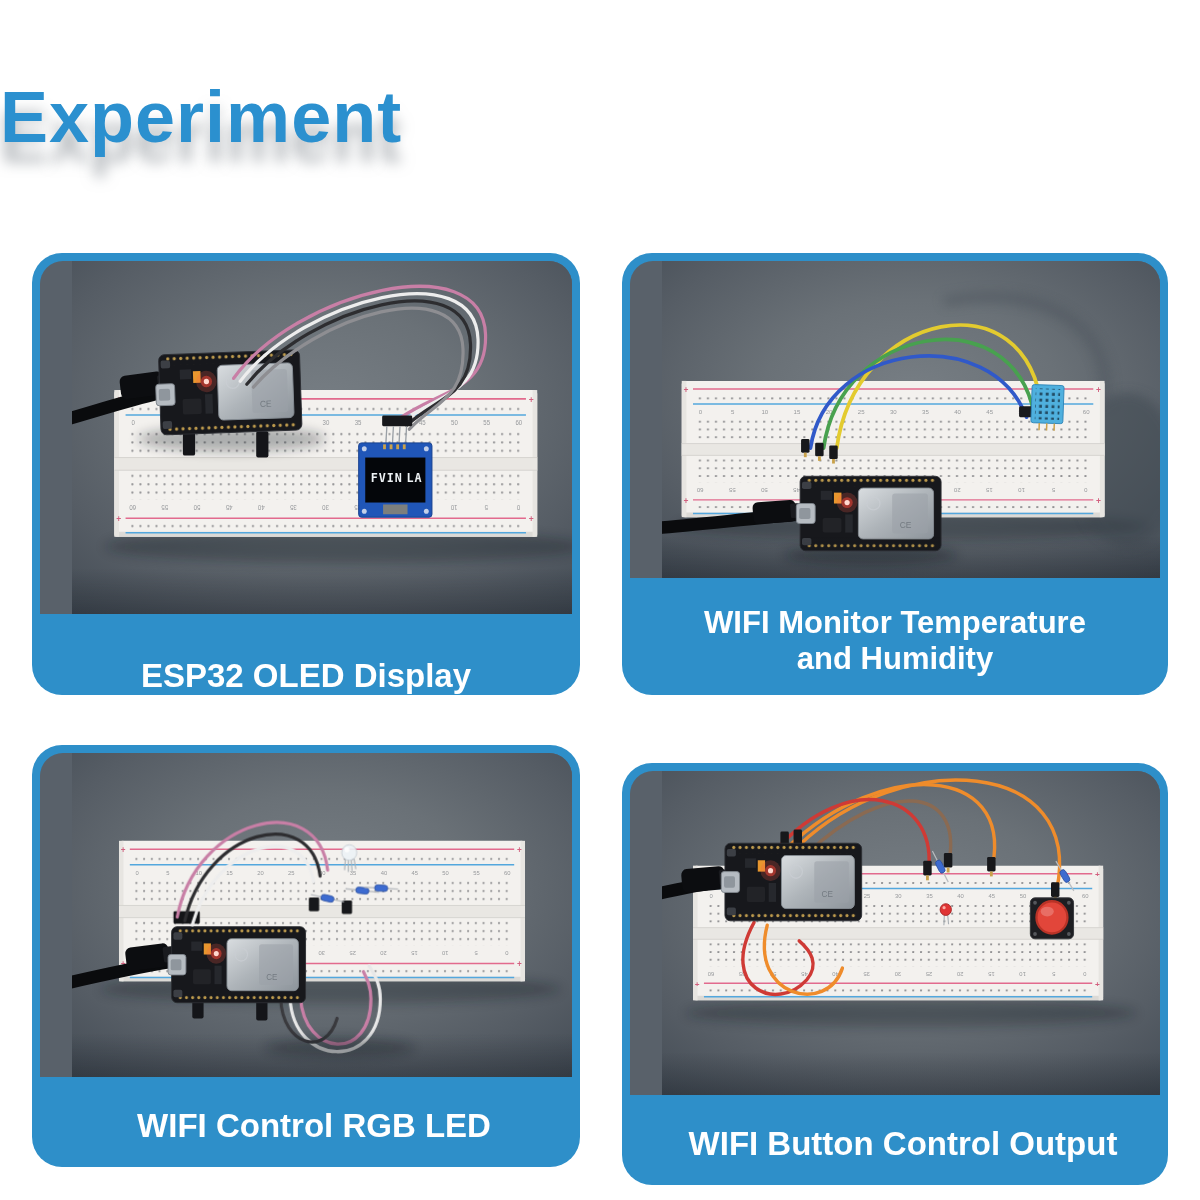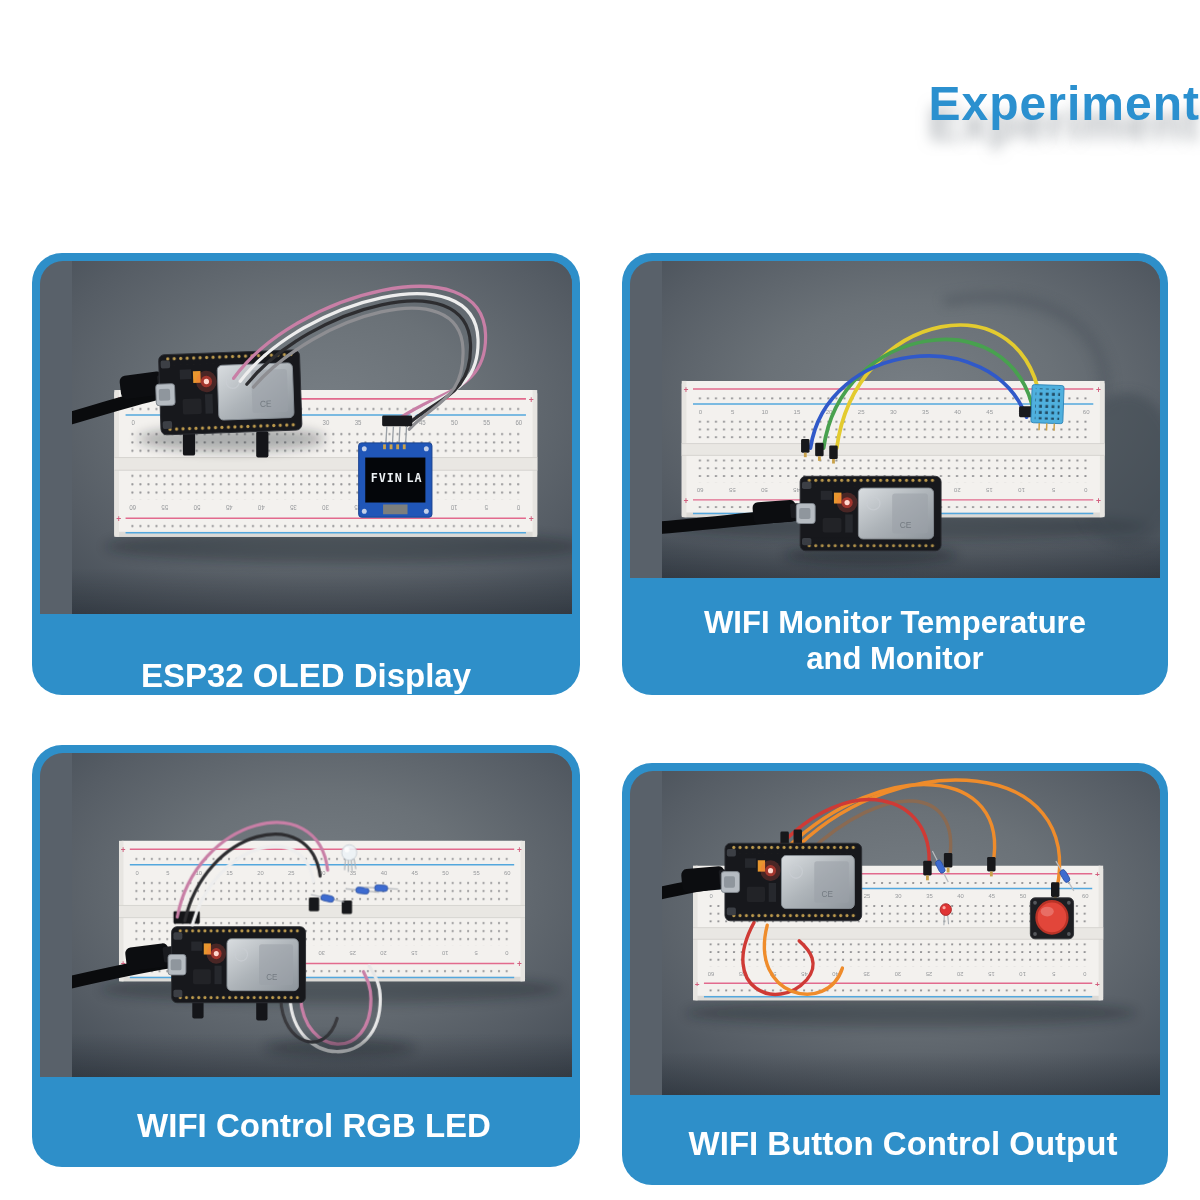--- a/index.html
+++ b/index.html
@@ -11,22 +11,22 @@
   *{margin:0;padding:0;box-sizing:border-box;}
   html,body{width:1200px;height:1200px;}
   body{
     background:var(--page-bg);
     font-family:"Liberation Sans","DejaVu Sans",sans-serif;
     position:relative;
     overflow:hidden;
   }
   .page-title{
     position:absolute;left:0;right:0;top:76px;
-    text-align:right;
-    font-size:48px;font-weight:700;letter-spacing:1px;
+    text-align:left;
+    font-size:72px;font-weight:700;letter-spacing:1px;
     color:var(--title);
     text-shadow:0 20px 14px rgba(120,127,134,.55);
   }
   .panel{
     position:absolute;
     background:var(--accent);
     border-radius:30px;
     display:flex;flex-direction:column;
   }
   .photo{
@@ -296,21 +296,21 @@
         <use href="#usbplug" transform="translate(96,266) rotate(-4)"></use>
       </g>
       <g>
           <use href="#esp32" transform="translate(147,237)"></use>
         </g>
       <rect x="0" y="303" width="530" height="46" fill="url(#fadeB)"></rect>
     </svg>
   </div>
   <div class="caption cap-2">
     <span>WIFI Monitor Temperature</span>
-    <span>and Monitor</span>
+    <span>and Humidity</span>
   </div>
 </section>
 
 <section class="panel" style="left:32px;top:745px;width:548px;height:422px;">
   <div class="photo">
     <svg viewBox="0 0 532 332" preserveAspectRatio="none">
       <rect x="0" y="0" width="532" height="332" fill="url(#pbg)"></rect>
       <ellipse cx="275" cy="242" rx="245" ry="15" fill="#10161e" opacity="0.3" filter="url(#blur6)"></ellipse>
       <g>
           <use href="#bb" transform="translate(50,90) scale(0.96)"></use>

